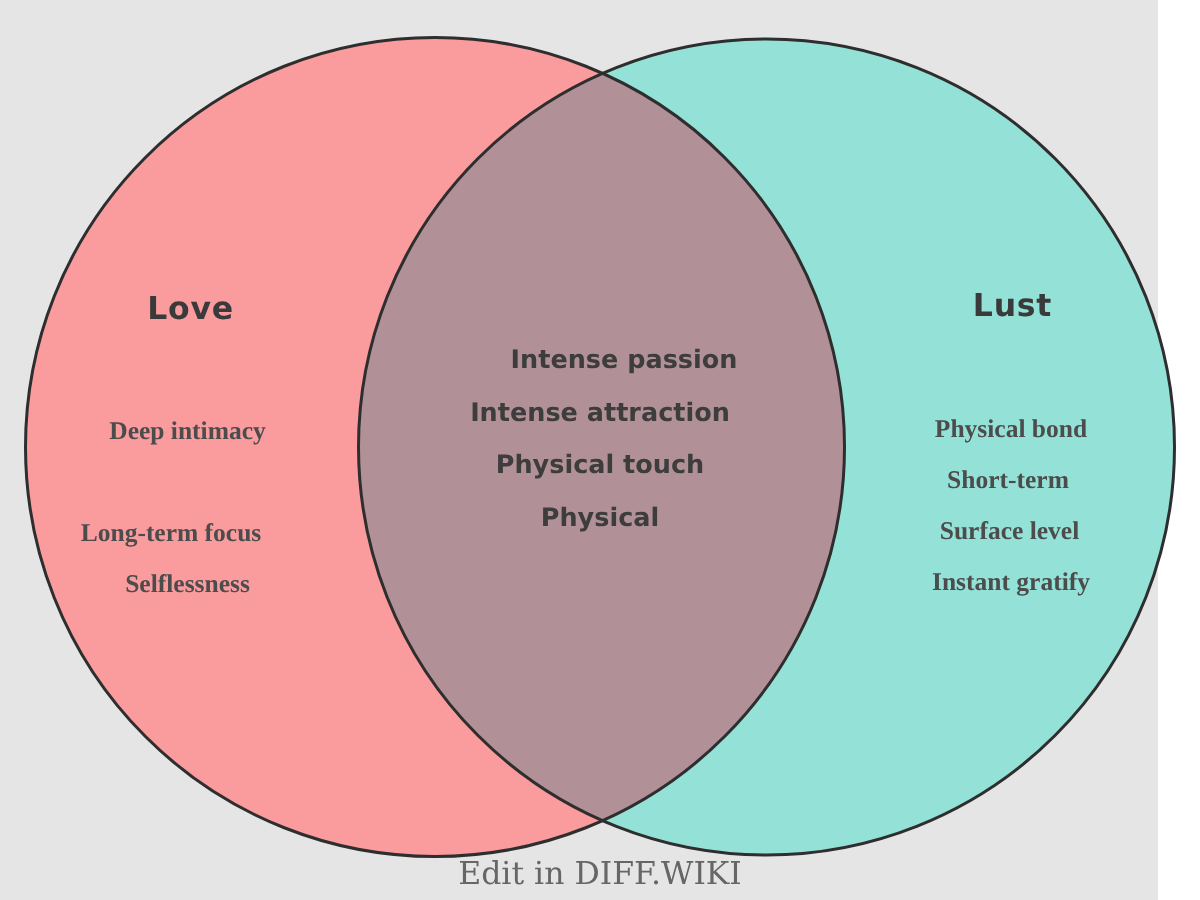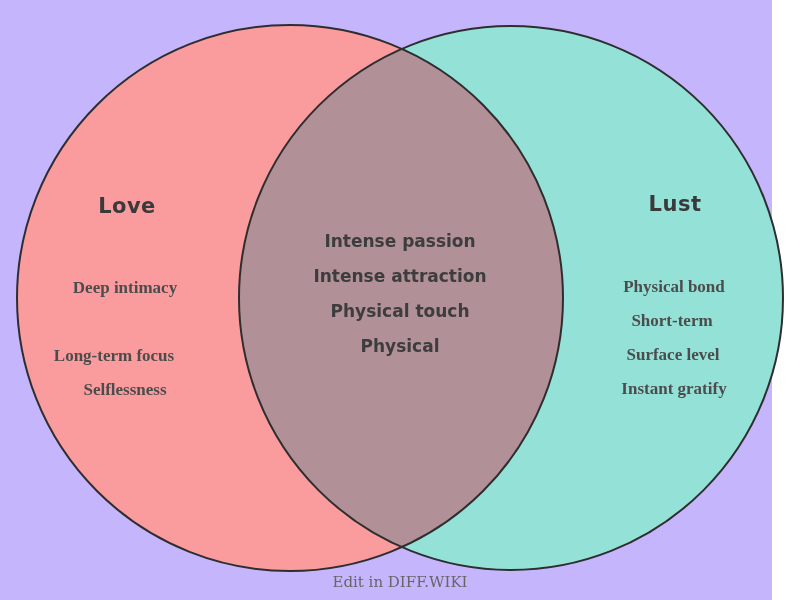--- a/index.html
+++ b/index.html
@@ -7,21 +7,21 @@
     padding: 0;
     background: #ffffff;
     width: 800px;
     height: 600px;
     overflow: hidden;
   }
   .stage {
     position: relative;
     width: 772px;
     height: 600px;
-    background: #c4b5fd;
+    background: #e5e5e5;
     font-family: "DejaVu Sans", sans-serif;
   }
   .stage svg {
     position: absolute;
     left: 0;
     top: 0;
   }
   .label {
     position: absolute;
     transform: translate(-50%, -50%);
@@ -43,21 +43,21 @@
     font-size: 17px;
     color: #3d3d3d;
   }
   .footer-credit {
     position: absolute;
     left: 400px;
     top: 582px;
     transform: translate(-50%, -50%);
     font-family: "DejaVu Serif", serif;
     font-weight: normal;
-    font-size: 15px;
+    font-size: 21px;
     color: #666666;
     white-space: nowrap;
   }
 </style>
 </head>
 <body>
 
 <div class="stage">
 
   <svg width="800" height="600" viewBox="0 0 800 600">
@@ -77,21 +77,21 @@
 
     <circle cx="511" cy="298" r="272" fill="none" stroke-width="2" stroke="#2E2E2E"></circle>
   </svg>
 
   <div class="label set-title" style="left:127px; top:206px">Love</div>
 
   <div class="label set-item" style="left:125px; top:287px">Deep intimacy</div>
   <div class="label set-item" style="left:114px; top:355px">Long-term focus</div>
   <div class="label set-item" style="left:125px; top:389px">Selflessness</div>
 
-  <div class="label overlap-item" style="left:400px; top:241px">Intense passion</div>
+  <div class="label overlap-item" style="left:416px; top:241px">Intense passion</div>
   <div class="label overlap-item" style="left:400px; top:276px">Intense attraction</div>
   <div class="label overlap-item" style="left:400px; top:311px">Physical touch</div>
   <div class="label overlap-item" style="left:400px; top:346px">Physical</div>
 
   <div class="label set-title" style="left:675px; top:204px">Lust</div>
 
   <div class="label set-item" style="left:674px; top:286px">Physical bond</div>
   <div class="label set-item" style="left:672px; top:320px">Short-term</div>
   <div class="label set-item" style="left:674px; top:388px">Instant gratify</div>
   <div class="label set-item" style="left:673px; top:354px">Surface level</div>

